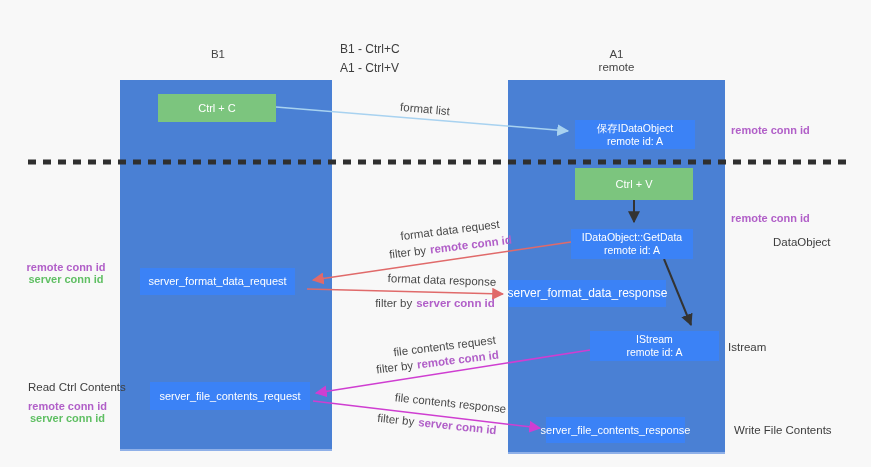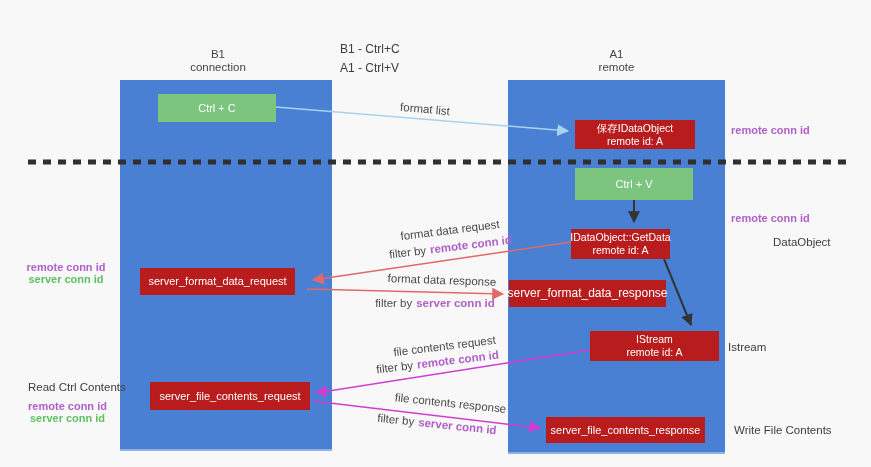--- a/index.html
+++ b/index.html
@@ -15,21 +15,21 @@
     color:#3d3d3d; font-size:12px; line-height:19px;margin-top:32px;
   }
   .col-header {
     text-align:center; color:#454545; font-size:11.5px; line-height:13px; top:48px;
   }
   .panel { background:#4a80d4; border-bottom:2px solid #8fb0e8; }
   .node {
     display:flex; flex-direction:column; align-items:center; justify-content:center;
     color:#ffffff; text-align:center;
   }
-  .node.orange { background:#b91c1c; font-size:10.5px; line-height:13px; }
+  .node.orange { background:#3b82f6; font-size:10.5px; line-height:13px; }
   .node.green  { background:#7cc57e; font-size:11px; }
   .node .l2 { font-size:10.5px;text-align:right; }
   .side-label { font-size:11.5px; color:#3d3d3d; white-space:nowrap; }
   .side-label.purple { color:#b15fc8; font-weight:bold; font-size:11px; }
   .side-label.green  { color:#5fbf63; font-weight:bold; font-size:11px; }
   .arrow-label {
     font-size:11.5px; color:#4a4a4a; white-space:nowrap; text-align:center;
   }
   .arrow-label .em { font-weight:bold; color:#b15fc8; margin-left:4px; }
   svg.overlay { position:absolute; left:0; top:0; pointer-events:none; }
@@ -39,21 +39,20 @@
 
 <div id="canvas">
 
   <div class="abs title">
     <div>B1 - Ctrl+C</div>
     <div>A1 - Ctrl+V</div>
   </div>
 
   <div class="abs col-header" style="left:112px; width:212px;">
     <div>B1</div>
-    <div>connection</div>
   </div>
   <div class="abs col-header" style="left:508px; width:217px;">
     <div>A1</div>
     <div>remote</div>
   </div>
 
   <div class="abs panel" style="left:120px; top:80px; width:212px; height:371px;"></div>
   <div class="abs panel" style="left:508px; top:80px; width:217px; height:374px;"></div>
 
   <svg class="overlay" width="871" height="467" viewBox="0 0 871 467">
@@ -95,21 +94,21 @@
 
   <div class="abs node orange" style="left:575px; top:120px; width:120px; height:29px;">
     <span>保存IDataObject</span>
     <span class="l2">remote id: A</span>
   </div>
 
   <div class="abs node green" style="left:575px; top:168px; width:118px; height:32px;">
     <span>Ctrl + V</span>
   </div>
 
-  <div class="abs node orange" style="left:571px; top:229px; width:99px; height:30px;">
+  <div class="abs node orange" style="left:571px; top:229px; width:122px; height:30px;">
     <span>IDataObject::GetData</span>
     <span class="l2">remote id: A</span>
   </div>
 
   <div class="abs node orange" style="left:140px; top:268px; width:155px; height:27px; font-size:11px;">
     <span>server_format_data_request</span>
   </div>
 
   <div class="abs node orange" style="left:509px; top:280px; width:157px; height:27px; font-size:12px;">
     <span>server_format_data_response</span>
@@ -117,21 +116,21 @@
 
   <div class="abs node orange" style="left:590px; top:331px; width:129px; height:30px;">
     <span>IStream</span>
     <span class="l2">remote id: A</span>
   </div>
 
   <div class="abs node orange" style="left:150px; top:382px; width:160px; height:28px; font-size:11px;">
     <span>server_file_contents_request</span>
   </div>
 
-  <div class="abs node orange" style="left:546px; top:417px; width:159px; height:26px; font-size:11px;">
+  <div class="abs node orange" style="left:546px; top:417px; width:139px; height:26px; font-size:11px;">
     <span>server_file_contents_response</span>
   </div>
 
   <div class="abs arrow-label" style="left:370px; top:103px; width:110px; transform:rotate(5deg);">format list</div>
 
   <div class="abs arrow-label" style="left:390px; top:224px; width:120px; transform:rotate(-7deg);">format data request</div>
   <div class="abs arrow-label" style="left:383px; top:241px; width:135px; transform:rotate(-7deg);">
     <span>filter by</span><span class="em">remote conn id</span>
   </div>
 

